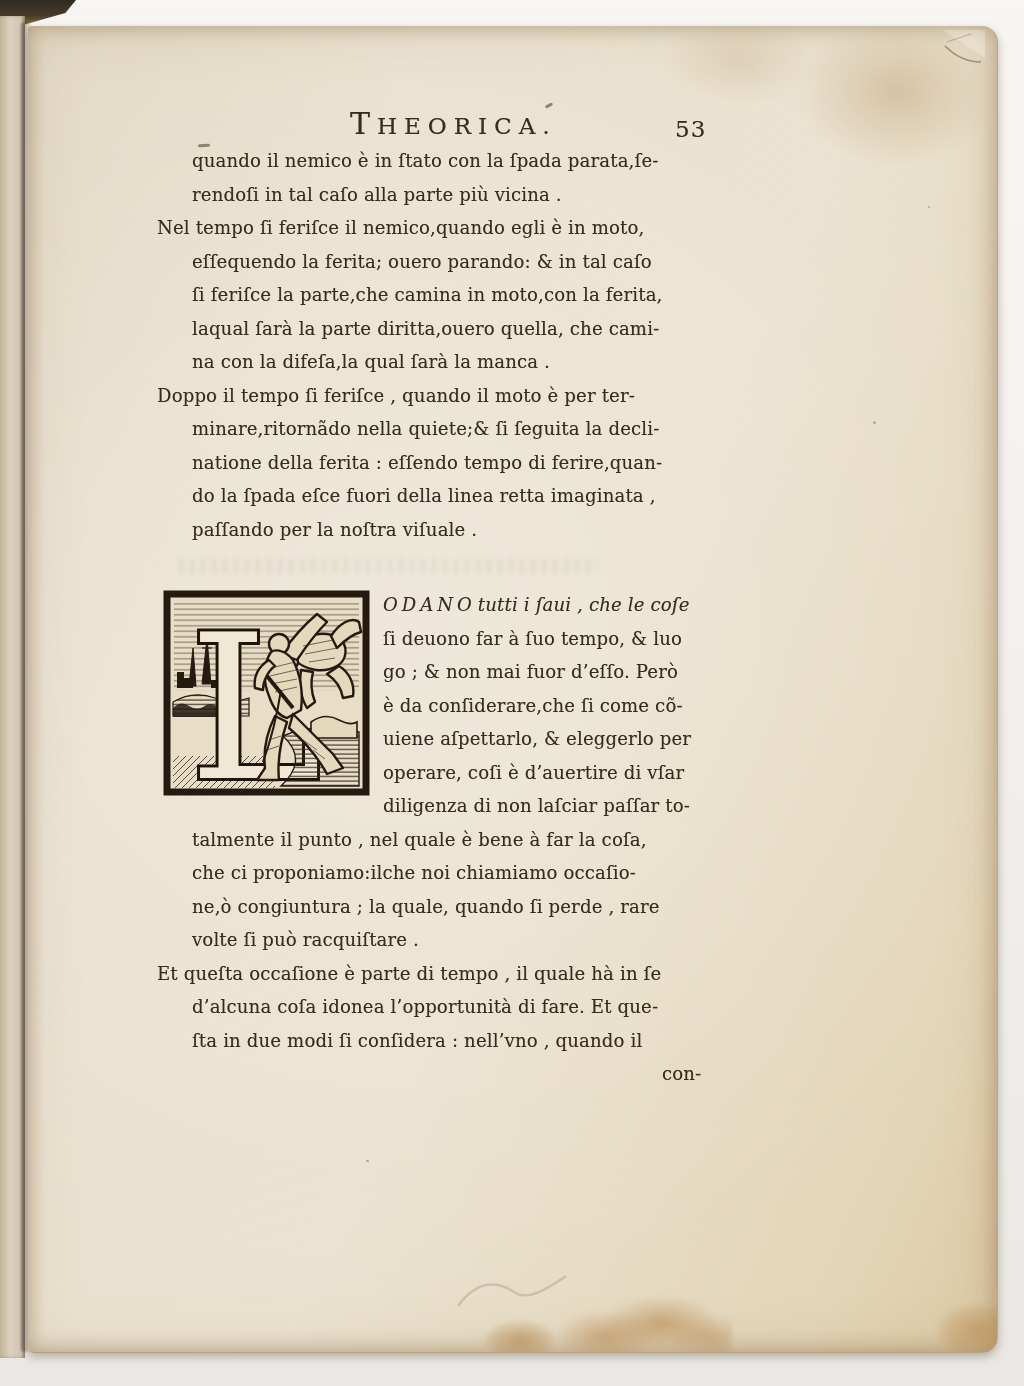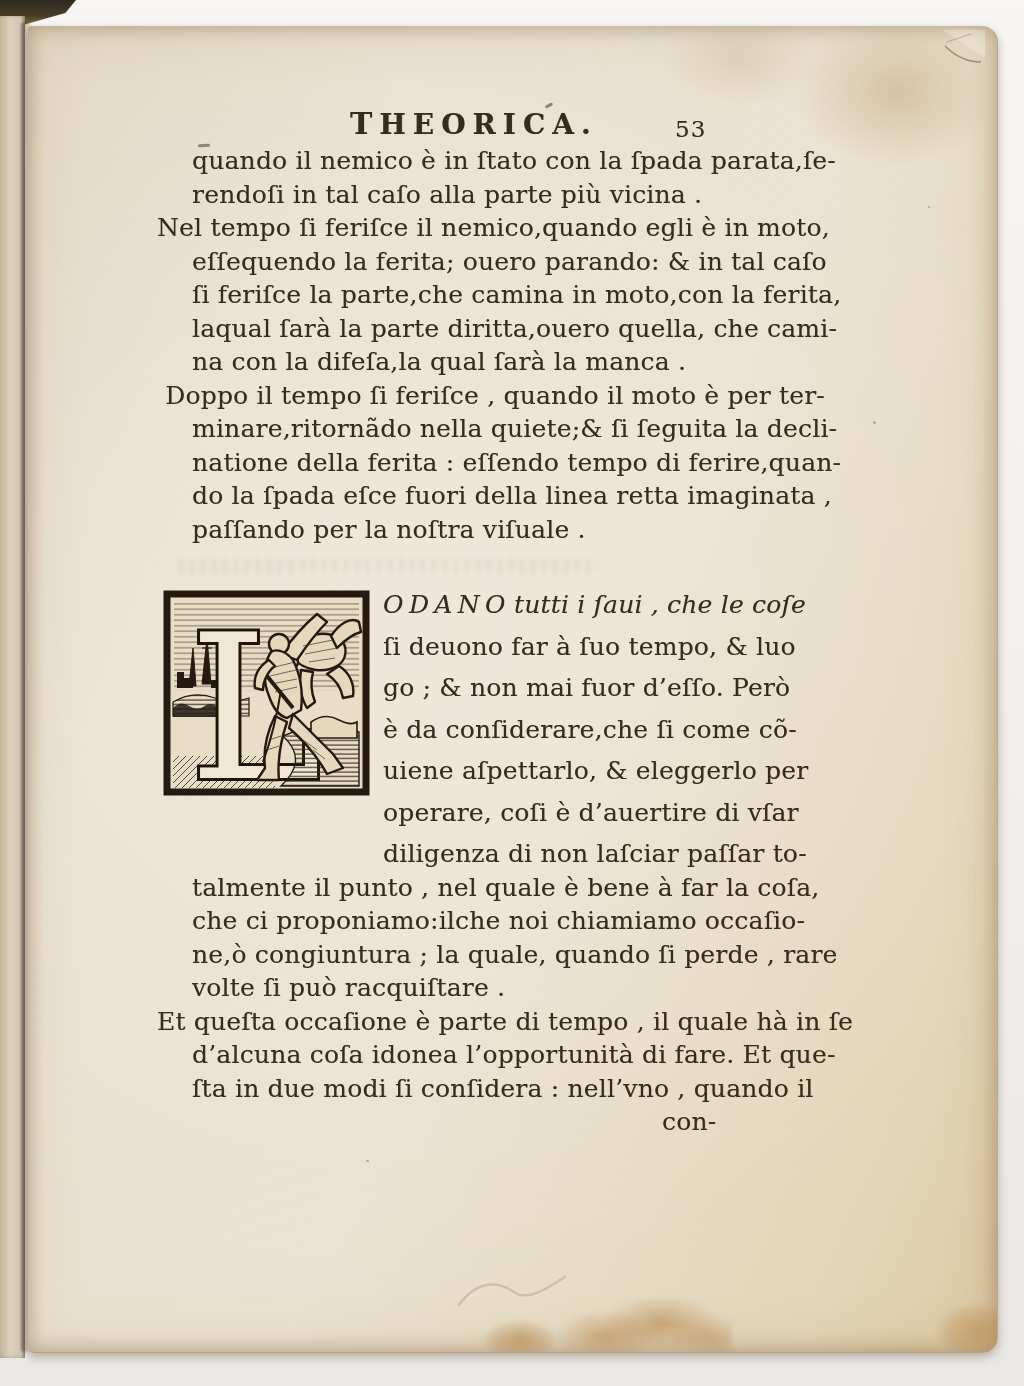--- a/index.html
+++ b/index.html
@@ -57,29 +57,29 @@
   .speck{position:absolute;background:rgba(70,52,34,.55);border-radius:2px;}
   .speck-dash{left:170px;top:118px;width:12px;height:3px;transform:rotate(-4deg);}
   .speck-tick{left:517px;top:78px;width:8px;height:3px;transform:rotate(-28deg);}
   .speck-dot1{left:845px;top:395px;width:3px;height:3px;border-radius:50%;opacity:.6;}
   .speck-dot2{left:338px;top:1134px;width:3px;height:2px;opacity:.6;}
   .speck-dot3{left:900px;top:180px;width:2px;height:2px;border-radius:50%;opacity:.6;}
   
   .textblock{position:absolute;left:129px;top:80px;width:668px;color:#372b1d;}
   .header-row{position:relative;height:38px;}
   .header-title{position:absolute;left:193px;top:0;display:inline-block;
-    font-size:28px;letter-spacing:7px;text-shadow:.3px .3px .5px rgba(55,40,25,.35);font-weight:bold;}
+    font-size:23px;letter-spacing:7px;text-shadow:.3px .3px .5px rgba(55,40,25,.35);}
   .header-title::first-letter{font-size:30px;}
   .header-pagenum{position:absolute;left:518px;top:10px;font-size:23px;letter-spacing:1px;
     text-shadow:.3px .3px .5px rgba(55,40,25,.35);}
-  .line{height:33.5px;line-height:33.5px;font-size:25px;white-space:nowrap;
+  .line{height:33.5px;line-height:33.5px;font-size:18px;white-space:nowrap;
     letter-spacing:.2px;text-shadow:.3px .3px .5px rgba(55,40,25,.35);}
-  .flush{padding-left:0;text-align:right;}
+  .flush{padding-left:0;}
   .indent{padding-left:35px;}
-  .beside{padding-left:226px;margin-top:8px;}
+  .beside{padding-left:226px;}
   .para-gap{margin-top:42px;font-style:italic;}
   .catchword{padding-left:505px;}
   
   .woodcut{position:absolute;left:135px;top:564px;width:207px;height:206px;}
 </style>
 </head>
 <body>
 
 <div class="scene">
 

